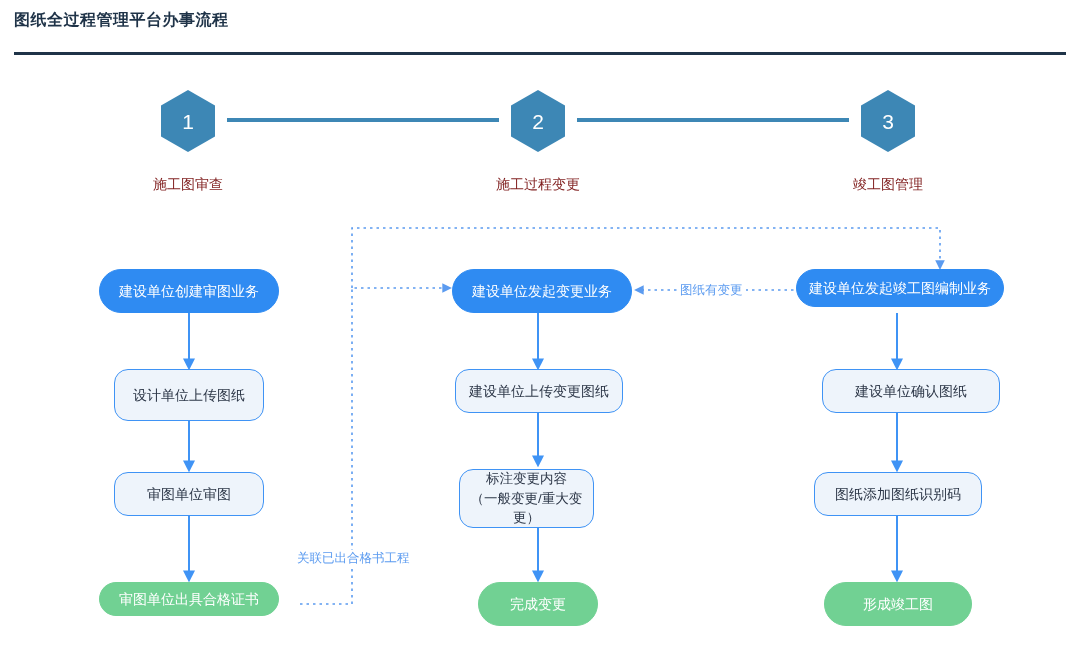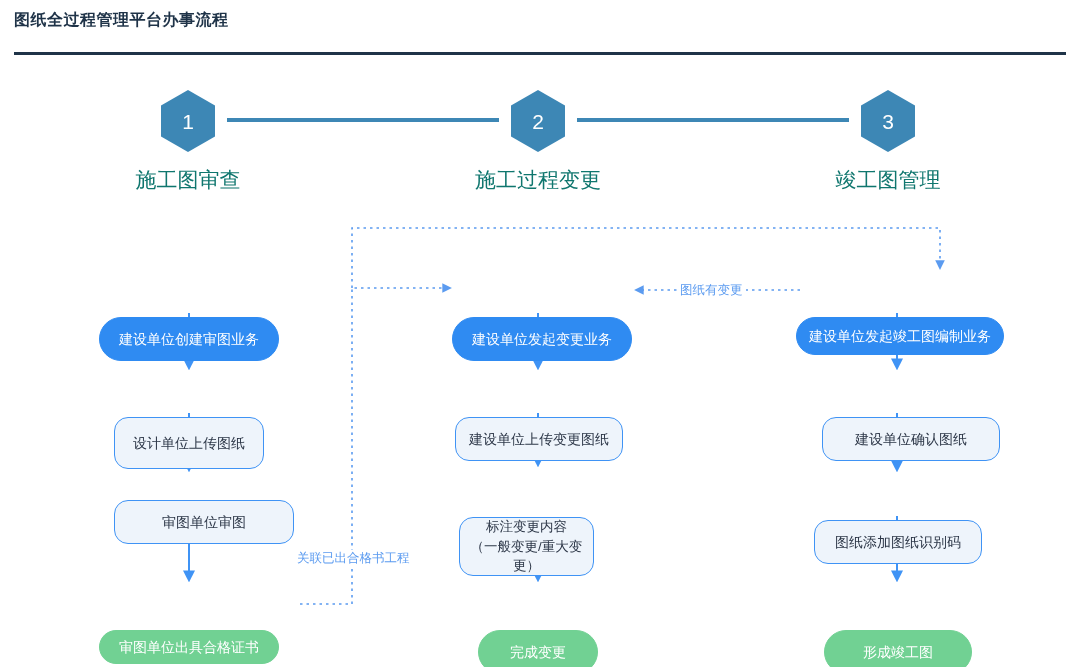--- a/index.html
+++ b/index.html
@@ -60,23 +60,23 @@
     display: flex;
     align-items: center;
     justify-content: center;
   }
   .hexagon span {
     color: #ffffff;
     font-size: 21px;
     line-height: 1;
   }
   .step-label {
-    margin-top: 14px;
-    font-size: 21px;
-    color: #0f766e;
+    margin-top: 24px;
+    font-size: 14px;
+    color: #7f1d1d;
     white-space: nowrap;
   }
   .step-connector {
     position: absolute;
     top: 28px;
     height: 4px;
     background: #3d87b5;
   }
   #step-connector-1-2 { left: 227px; width: 272px; }
   #step-connector-2-3 { left: 577px; width: 272px; }
@@ -101,21 +101,20 @@
   .node {
     position: absolute;
     box-sizing: border-box;
     display: flex;
     align-items: center;
     justify-content: center;
     text-align: center;
     font-size: 14px;
     line-height: 1.35;
     border-radius: 22px;
-    margin-top: 48px;
   }
   .node.start {
     background: #2f8bf2;
     color: #ffffff;
     border: 1px solid #2f8bf2;
   }
   .node.process {
     background: #eef4fb;
     color: #2d3748;
     border: 1.5px solid #3f93f5;
@@ -206,21 +205,21 @@
   </svg>
 
   <div class="node start" style="left:99px; top:269px; width:180px; height:44px;">
     <span>建设单位创建审图业务</span>
   </div>
 
   <div class="node process" style="left:114px; top:369px; width:150px; height:52px;">
     <span>设计单位上传图纸</span>
   </div>
 
-  <div class="node process" style="left:114px; top:452px; width:180px; height:44px;text-align:right;">
+  <div class="node process" style="left:114px; top:472px; width:150px; height:44px;text-align:right;">
     <span>审图单位审图</span>
   </div>
 
   <div class="node end" style="left:99px; top:582px; width:180px; height:34px;">
     <span>审图单位出具合格证书</span>
   </div>
 
   <div class="node start" style="left:452px; top:269px; width:180px; height:44px;">
     <span>建设单位发起变更业务</span>
   </div>

